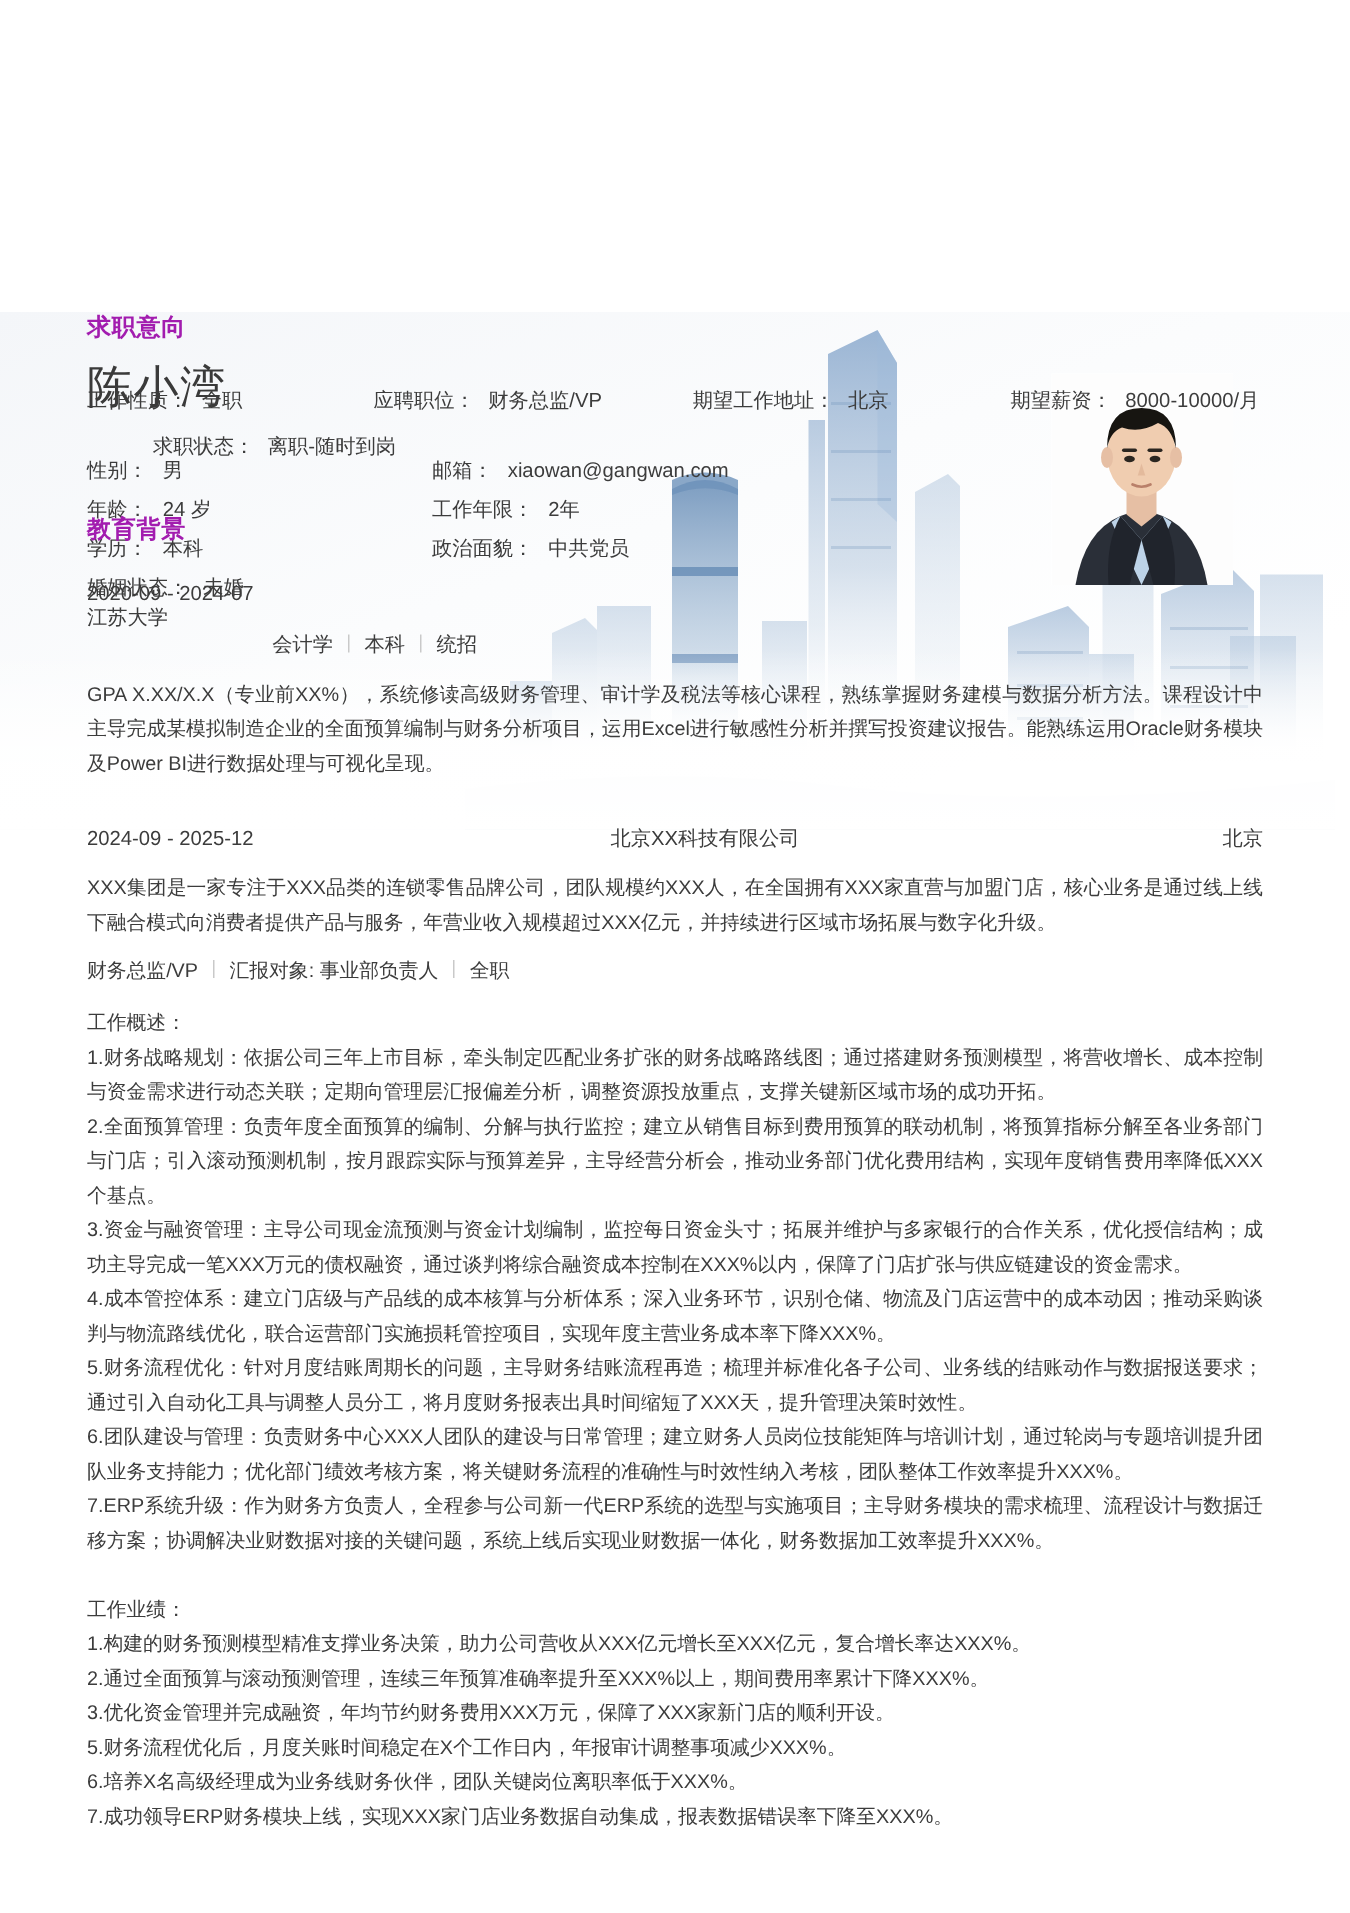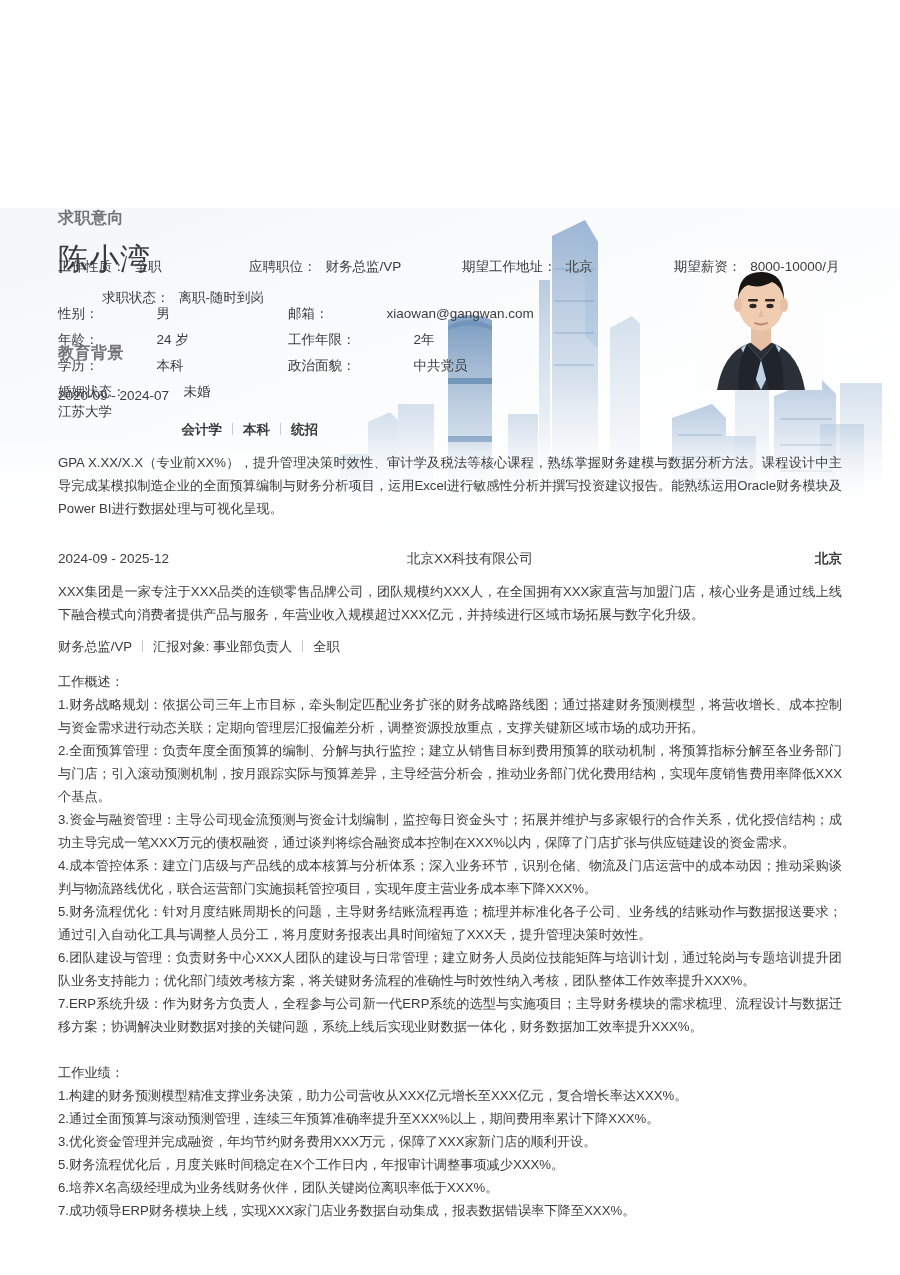--- a/index.html
+++ b/index.html
@@ -86,36 +86,35 @@
   }
   .meta-row {
     display: flex;
     height: 26px;
     align-items: center;
   }
   .meta-cell {
     display: flex;
     align-items: baseline;
     white-space: nowrap;
-    gap: 48px;
   }
   .meta-cell.left  { width: 230px; }
   .meta-label { color: #3c3c3c; }
   .meta-value { color: #3c3c3c; margin-left: 10px; }
 
   
   .section {
     position: relative;
     z-index: 3;
     padding: 0 58px;
   }
   .section-title {
     font-size: 16px;
     font-weight: bold;
-    color: #737373;
+    color: #a21caf;
     letter-spacing: 0.5px;
   }
 
   
   .intent {
     font-size: 13.5px;
     color: #3c3c3c;
   }
   .intent-row {
     display: flex;
@@ -132,21 +131,21 @@
 
   
   .entry-head {
     display: flex;
     align-items: baseline;
     font-size: 13.5px;
     color: #3c3c3c;
   }
   .entry-date { width: 300px; text-align: left; }
   .entry-org  { flex: 1; text-align: center; }
-  .entry-tail { width: 260px; text-align: left; display: flex; justify-content: flex-end; align-items: baseline; font-weight: bold; }
+  .entry-tail { width: 260px; text-align: left; display: flex; justify-content: flex-end; align-items: baseline; }
   .tail-sep {
     display: inline-block;
     width: 1px;
     height: 12px;
     background: #c9c9c9;
     margin: 0 10px;
     position: relative;
     top: 1px;
   }
   .body-text {
@@ -357,21 +356,21 @@
       <div class="entry-org">江苏大学</div>
       <div class="entry-tail">
         <span>会计学</span>
         <span class="tail-sep"></span>
         <span>本科</span>
         <span class="tail-sep"></span>
         <span>统招</span>
       </div>
     </div>
 
-    <div class="body-text" style="margin-top:12px;">GPA X.XX/X.X（专业前XX%），提升管理决策时效性、审计学及税法等核心课程，熟练掌握财务建模与数据分析方法。课程设计中主导完成某模拟制造企业的全面预算编制与财务分析项目，运用Excel进行敏感性分析并撰写投资建议报告。能熟练运用Oracle财务模块及Power BI进行数据处理与可视化呈现。</div>
+    <div class="body-text" style="margin-top:12px;">GPA X.XX/X.X（专业前XX%），系统修读高级财务管理、审计学及税法等核心课程，熟练掌握财务建模与数据分析方法。课程设计中主导完成某模拟制造企业的全面预算编制与财务分析项目，运用Excel进行敏感性分析并撰写投资建议报告。能熟练运用Oracle财务模块及Power BI进行数据处理与可视化呈现。</div>
   </div>
 
   <div class="section" style="margin-top:30px;">
 
     <div class="entry-head" style="margin-top:24px;">
       <div class="entry-date">2024-09 - 2025-12</div>
       <div class="entry-org">北京XX科技有限公司</div>
       <div class="entry-tail">北京</div>
     </div>
 

